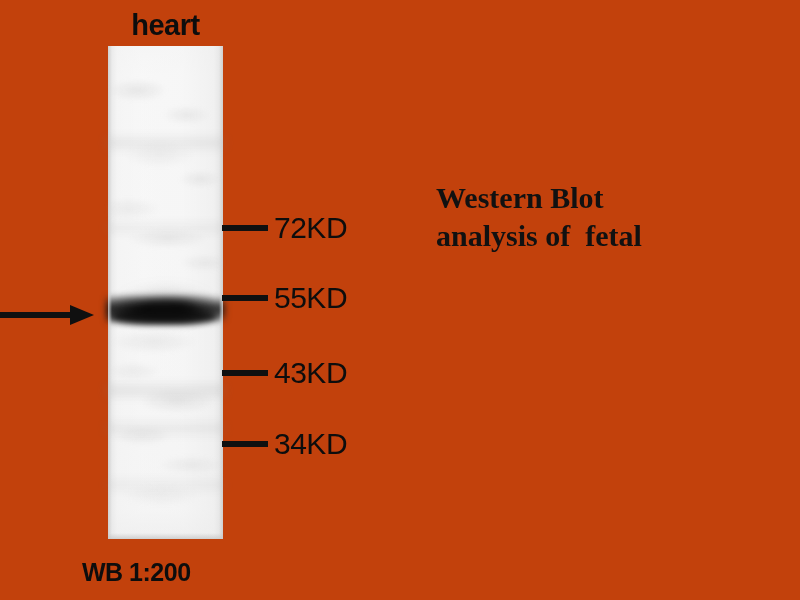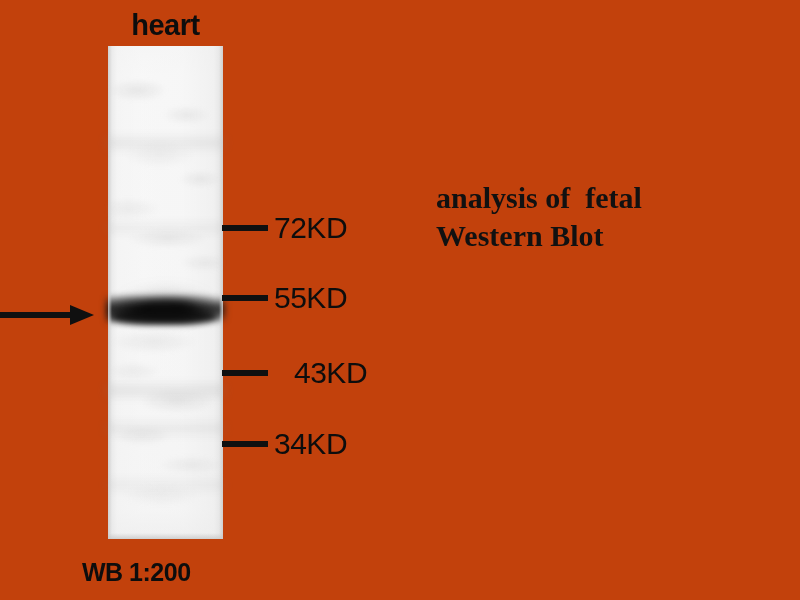--- a/index.html
+++ b/index.html
@@ -184,21 +184,21 @@
     font-family: "Liberation Sans", sans-serif;
     font-weight: normal;
     font-size: 30px;
     line-height: 30px;
     letter-spacing: -0.5px;
     color: #0d0d0d;
     margin-left: 6px;
   }
   .m72 { top: 215px; }
   .m55 { top: 285px; justify-content: flex-end; }
-  .m43 { top: 360px; gap: 20px; }
+  .m43 { top: 360px; }
   .m34 { top: 431px; }
 
   
   .arrow {
     position: absolute;
     left: 0;
     top: 303px;
     width: 95px;
     height: 24px;
   }
@@ -261,19 +261,19 @@
   <div class="marker m43">
     <span class="tick"></span>
     <span class="mlabel">43KD</span>
   </div>
   <div class="marker m34">
     <span class="tick"></span>
     <span class="mlabel">34KD</span>
   </div>
 
   <div class="caption">
+    <span class="cline">Western Blot</span>
     <span class="cline">analysis of  fetal</span>
-    <span class="cline">Western Blot</span>
   </div>
 
   <div class="wb-label">WB 1:200</div>
 
 </div>
 
 </body></html>

